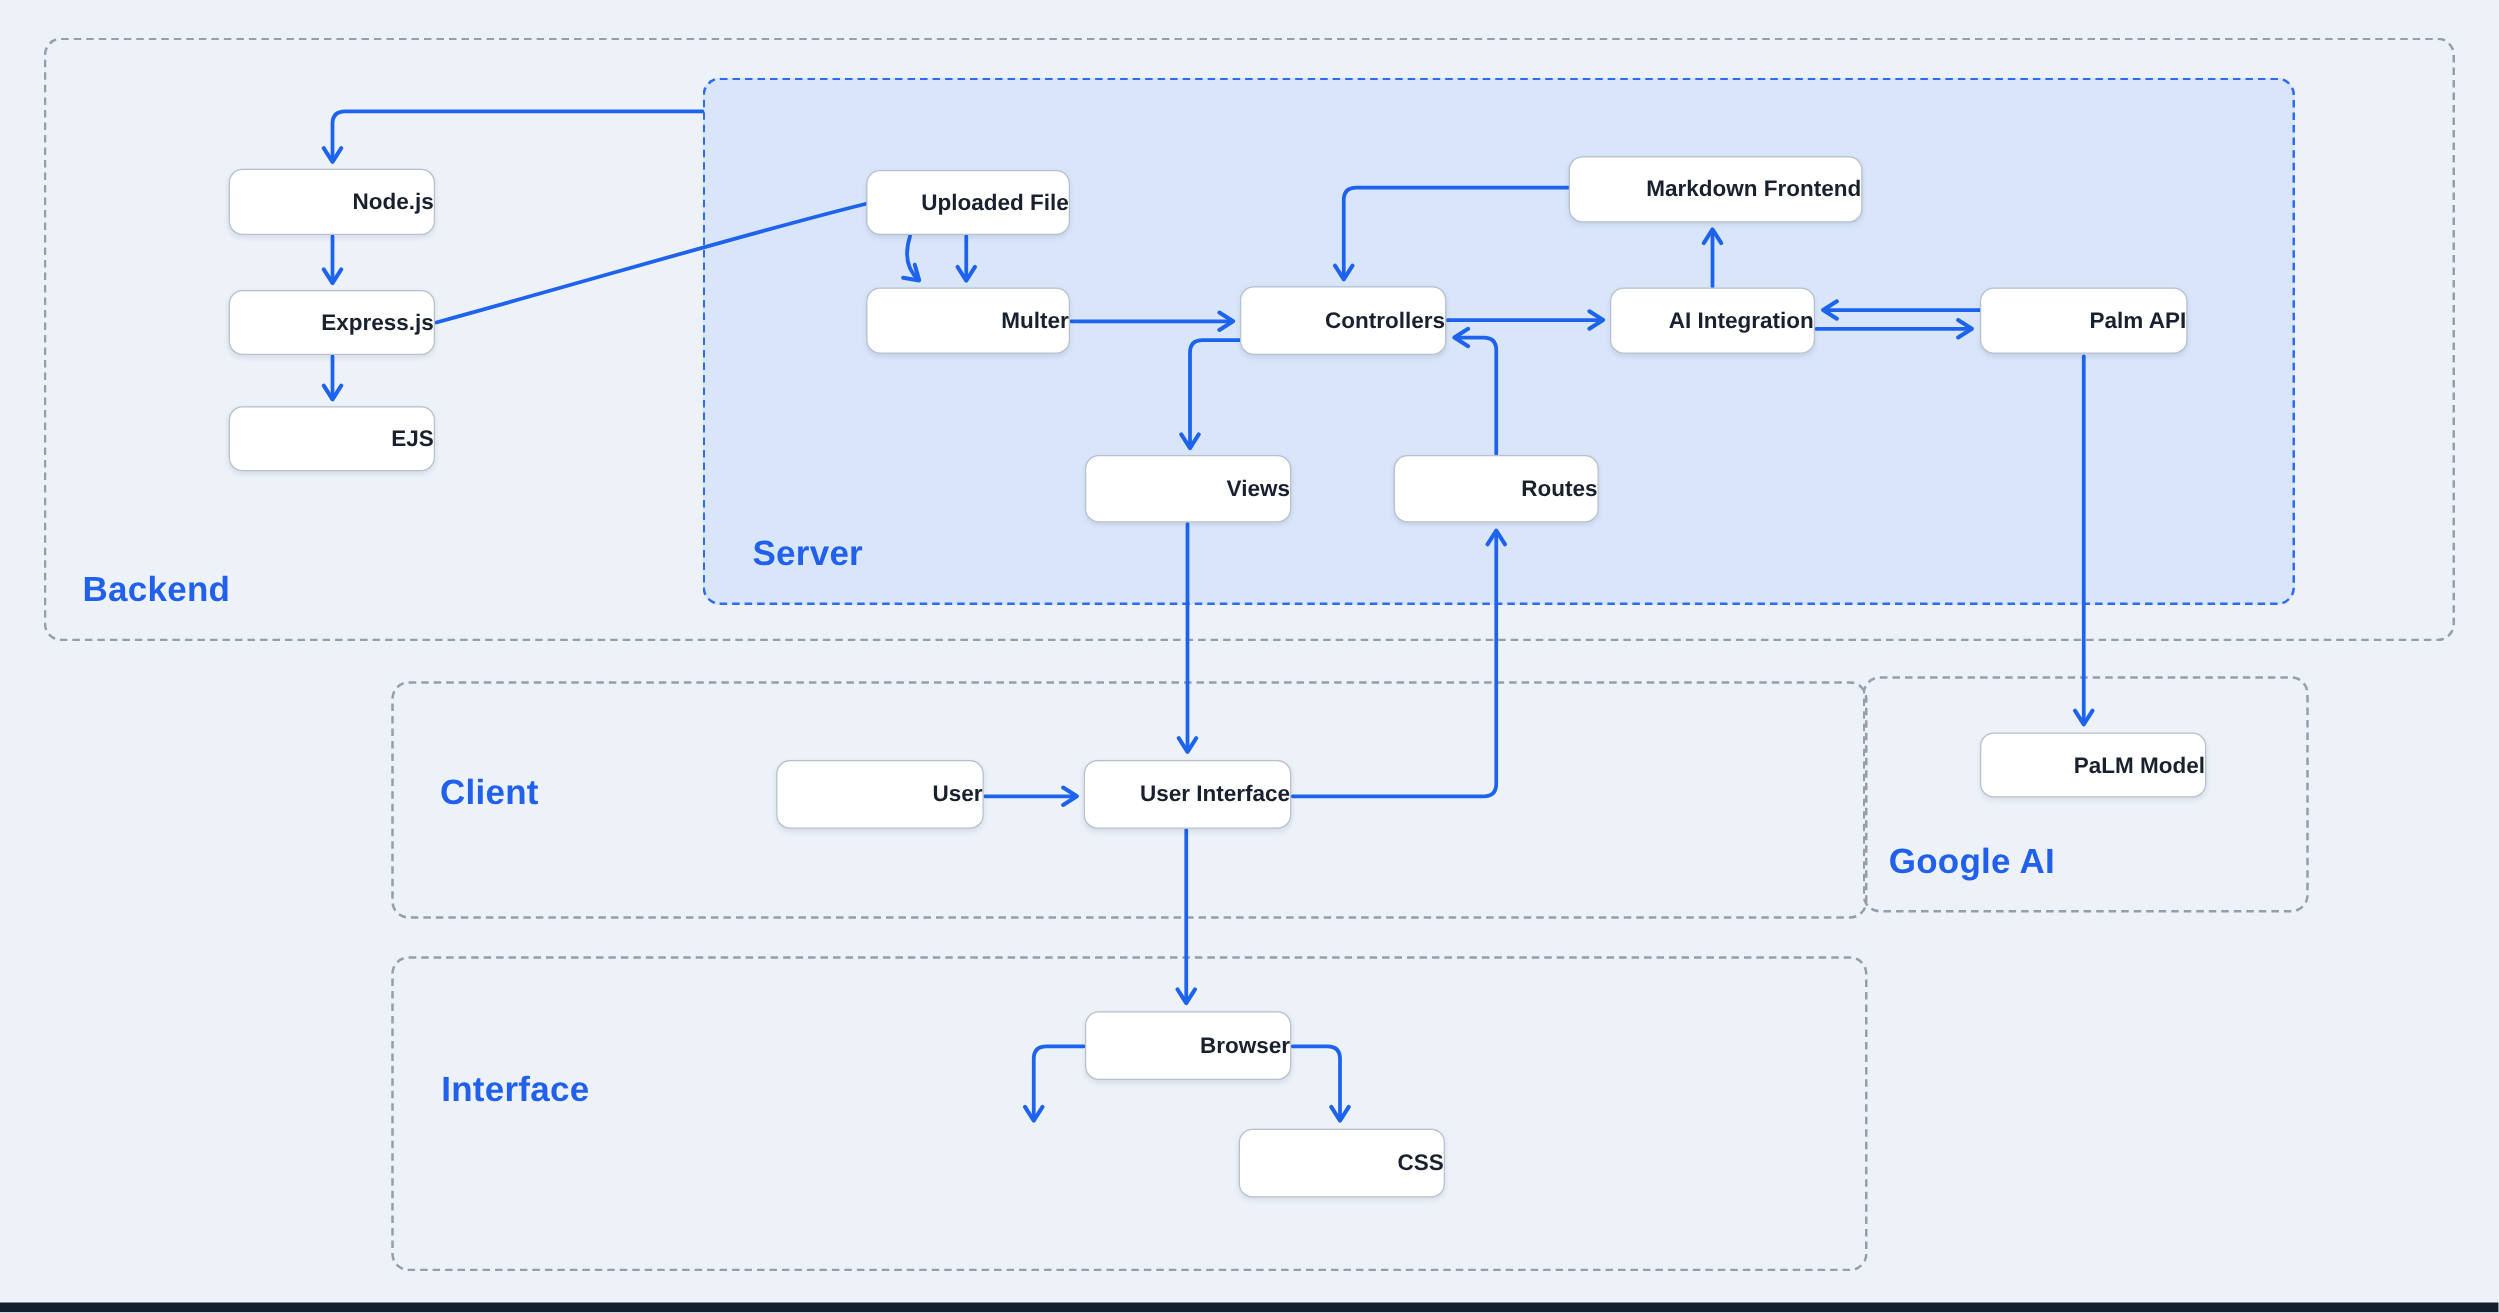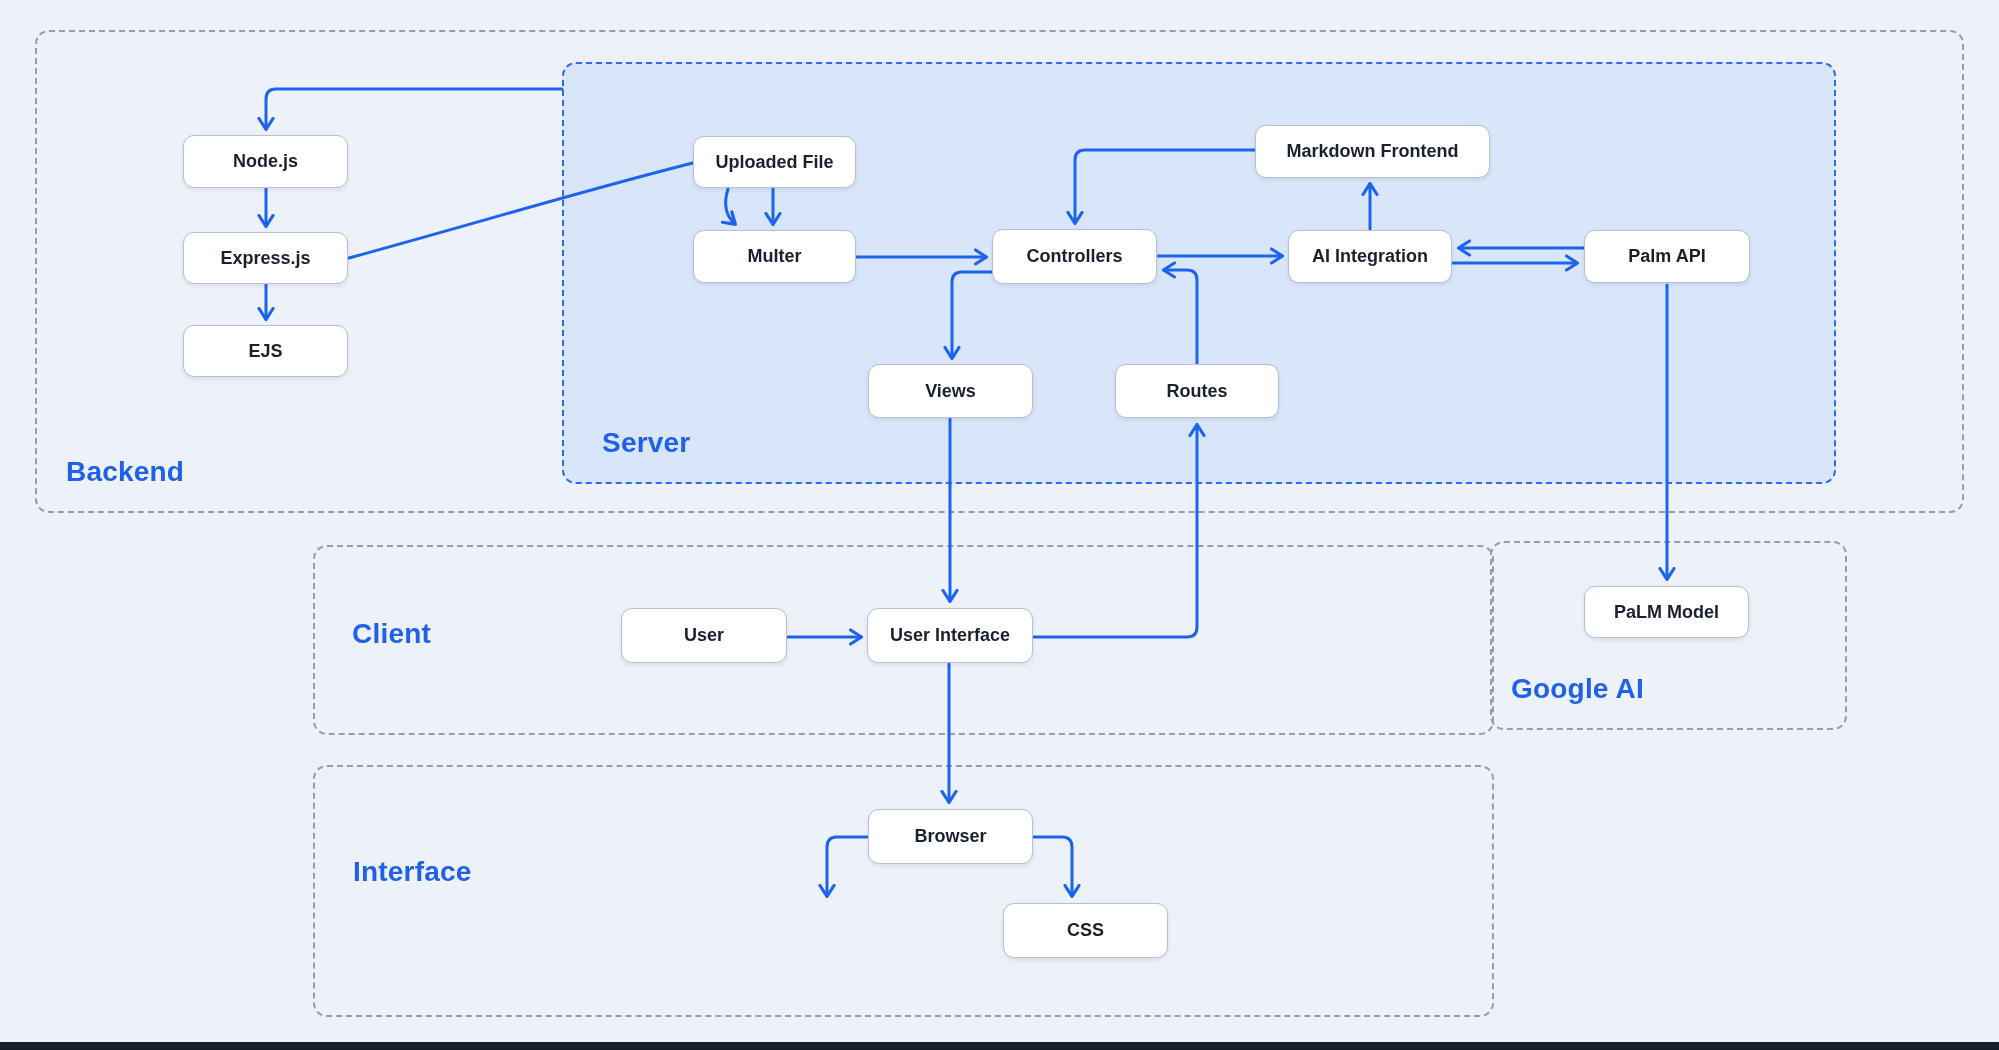--- a/index.html
+++ b/index.html
@@ -2,21 +2,21 @@
 <html><head>
 <meta charset="utf-8">
 <style>
   html,body{margin:0;padding:0;background:#edf2f9;}
   body{font-family:"Liberation Sans","DejaVu Sans",sans-serif;}
   #canvas{position:relative;width:1999px;height:1050px;background:#edf2f9;overflow:hidden;}
   .group{position:absolute;border:2px dashed #959ea9;border-radius:14px;box-sizing:border-box;z-index:1;}
   .group.blue{border:2px dashed #2f6bee;background:#d9e6fa;}
   .group-label{position:absolute;font-size:28px;font-weight:700;color:#2160ea;z-index:1;white-space:nowrap;letter-spacing:.2px;}
   .node{position:absolute;background:#ffffff;border:1.5px solid #b7c0cc;border-radius:11px;
-        box-sizing:border-box;display:flex;align-items:center;justify-content:center;z-index:3;
+        box-sizing:border-box;display:flex;align-items:center;justify-content:flex-end;z-index:3;
         box-shadow:0 2px 4px rgba(20,40,80,0.10);}
   .node span{font-size:18px;font-weight:700;color:#1a212e;white-space:nowrap;}
   #edges{position:absolute;left:0;top:0;width:1999px;height:1050px;z-index:2;pointer-events:none;}
   #edges path.edge{fill:none;stroke:#1d63ed;stroke-width:3;stroke-linecap:round;stroke-linejoin:round;}
   #bottom-bar{position:absolute;left:0;bottom:0;width:1999px;height:8px;background:#141f2d;z-index:4;}
 </style>
 </head>
 <body>
 
 <div id="canvas">
@@ -93,22 +93,22 @@
     </div>
     <div class="node" style="left: 1115px; top: 364px; width: 164px; height: 54px;">
       <span>Routes</span>
     </div>
     <div class="node" style="left: 621px; top: 608px; width: 166px; height: 55px;">
       <span>User</span>
     </div>
     <div class="node" style="left: 867px; top: 608px; width: 166px; height: 55px;">
       <span>User Interface</span>
     </div>
-    <div class="node" style="left: 1584px; top: 586px; width: 165px; height: 52px;">
+    <div class="node" style="left: 1584px; top: 586px; width: 181px; height: 52px;">
       <span>PaLM Model</span>
     </div>
     <div class="node" style="left: 868px; top: 809px; width: 165px; height: 55px;">
       <span>Browser</span>
     </div>
-    <div class="node" style="left: 991px; top: 903px; width: 165px; height: 55px; margin-left: 12px;">
+    <div class="node" style="left: 991px; top: 903px; width: 165px; height: 55px;">
       <span>CSS</span>
     </div>
   </div>
 
 </body></html>

